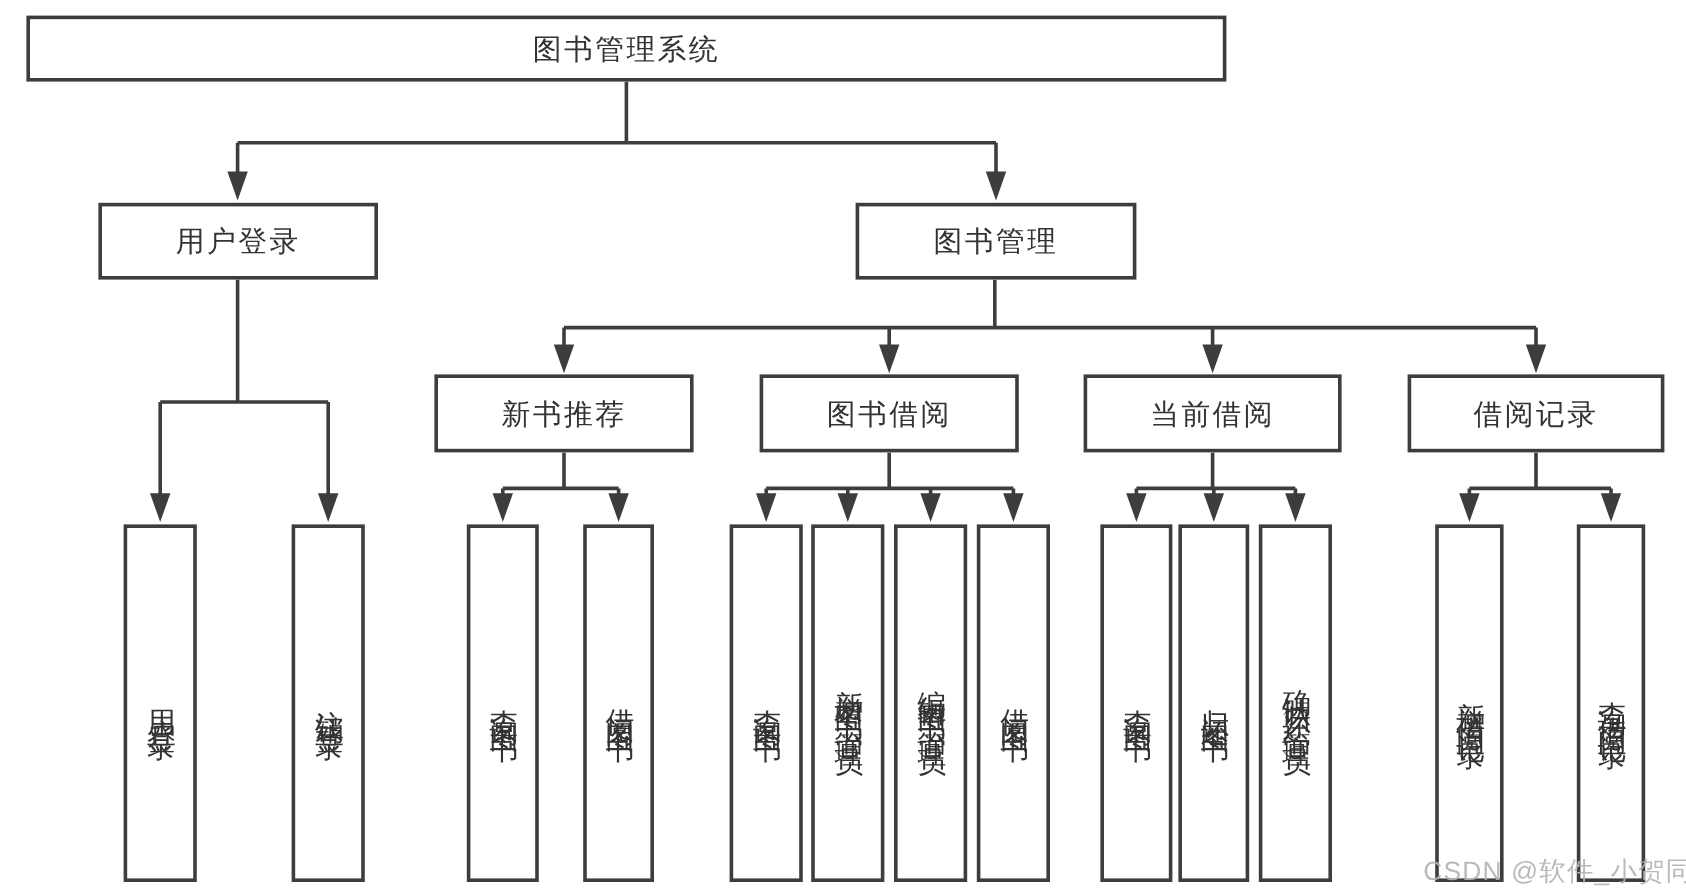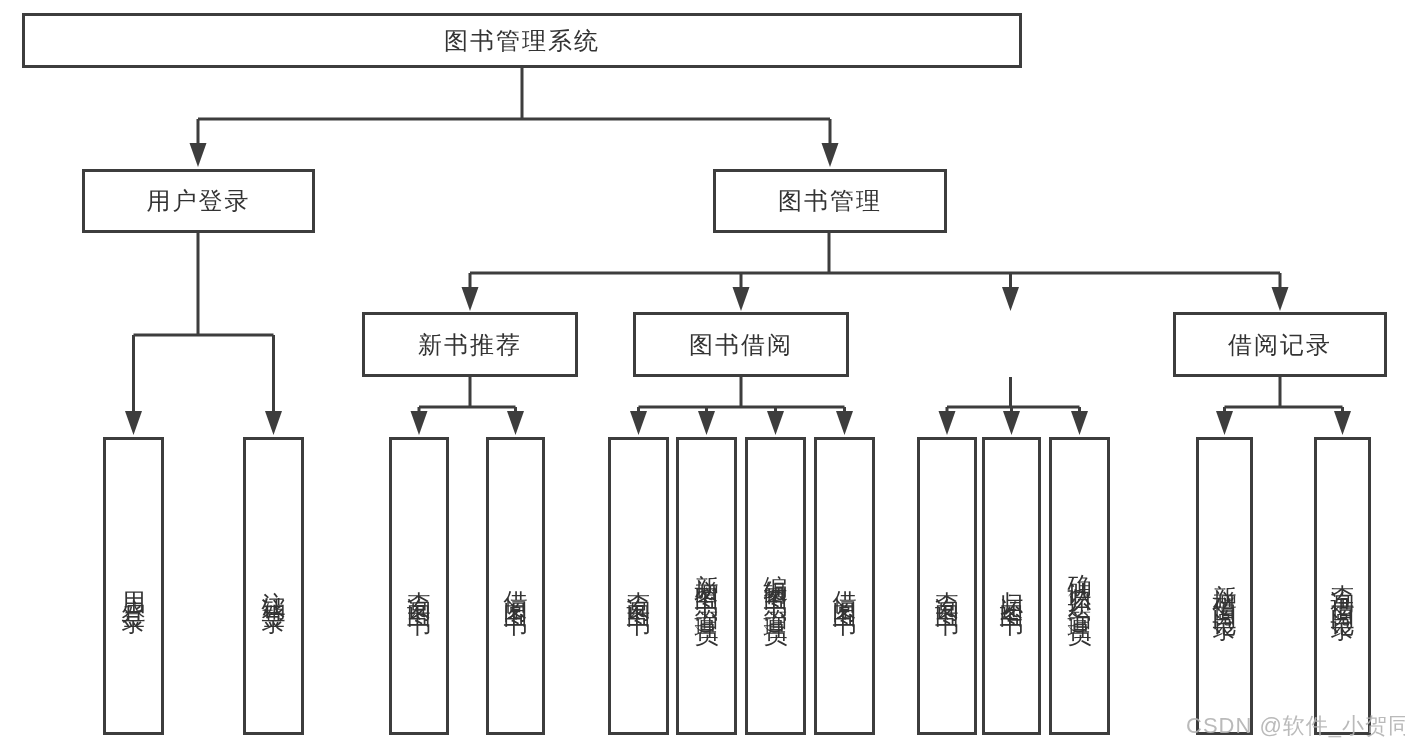--- a/index.html
+++ b/index.html
@@ -128,20 +128,23 @@
   <div class="node" style="left:713px;top:169px;width:234px;height:64px;">
     <span class="hlabel">图书管理</span>
   </div>
 
   <div class="node" style="left:362px;top:312px;width:216px;height:65px;">
     <span class="hlabel">新书推荐</span>
   </div>
   <div class="node" style="left:633px;top:312px;width:216px;height:65px;">
     <span class="hlabel">图书借阅</span>
   </div>
+  <div class="node" style="left:903px;top:312px;width:215px;height:65px;">
+    <span class="hlabel">当前借阅</span>
+  </div>
   <div class="node" style="left:1173px;top:312px;width:214px;height:65px;justify-content:center;">
     <span class="hlabel">借阅记录</span>
   </div>
 
   <div class="node leaf" style="left:103px;top:437px;width:61px;height:298px;">
     <span class="vlabel">用户登录</span>
   </div>
   <div class="node leaf" style="left:243px;top:437px;width:61px;height:298px;">
     <span class="vlabel">注销登录</span>
   </div>

